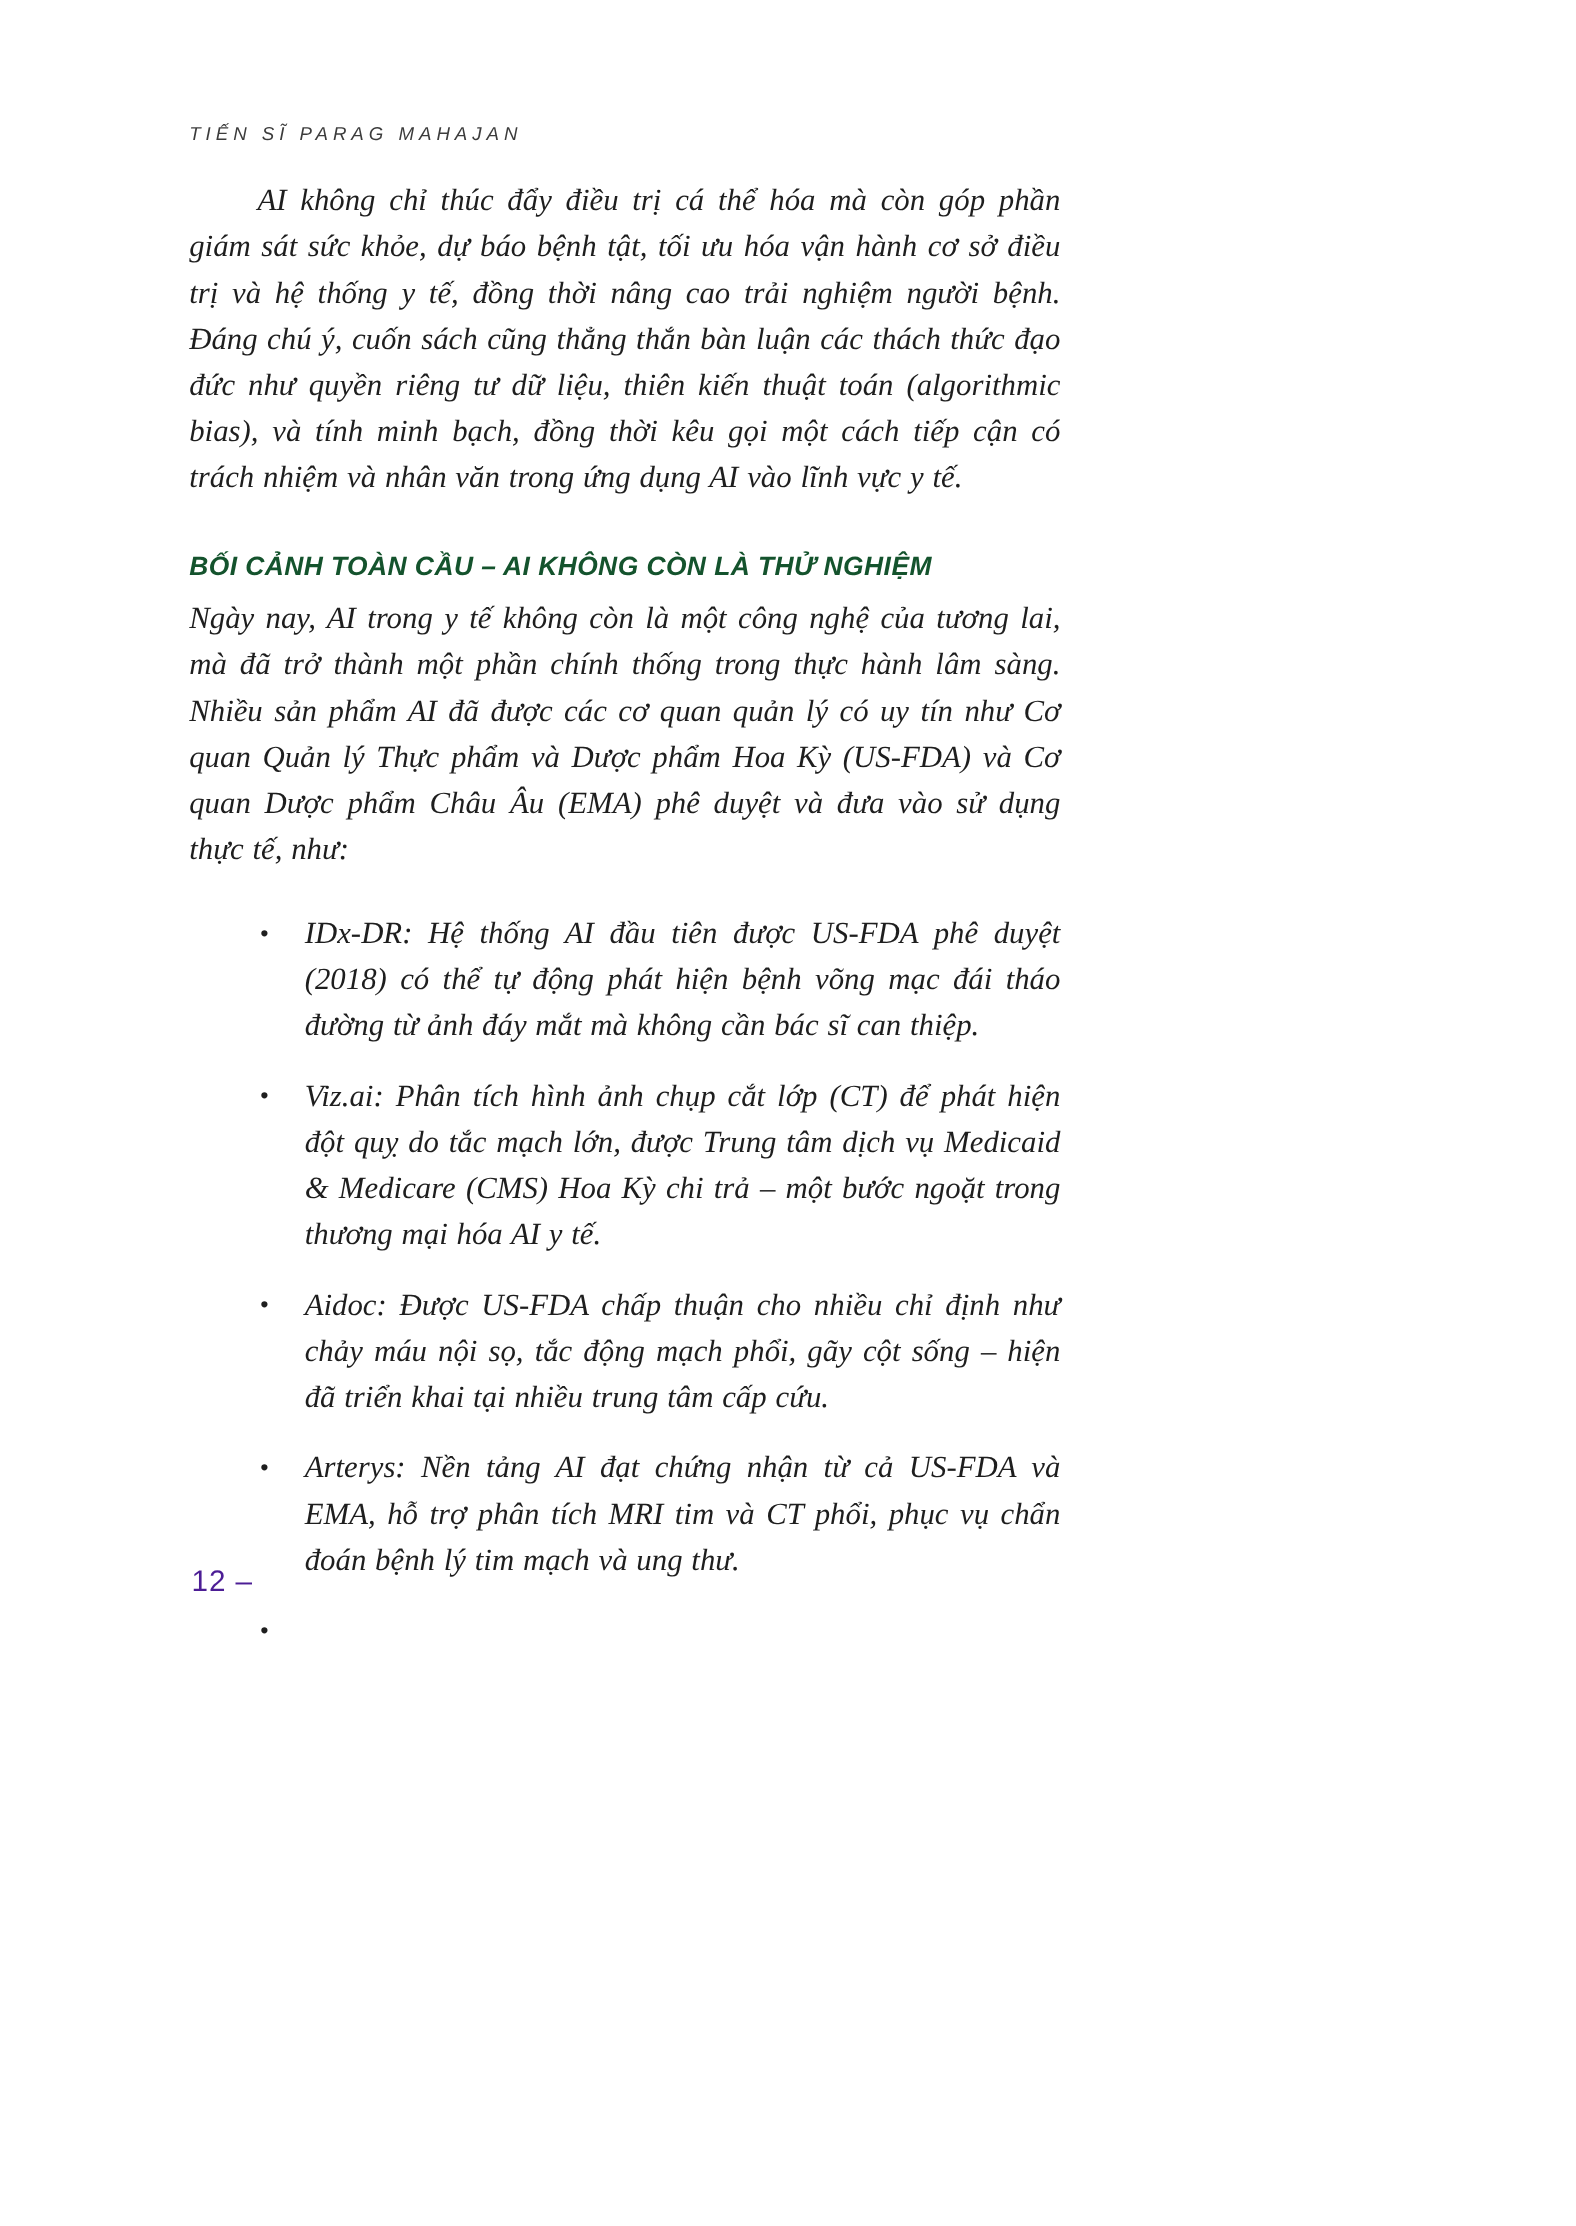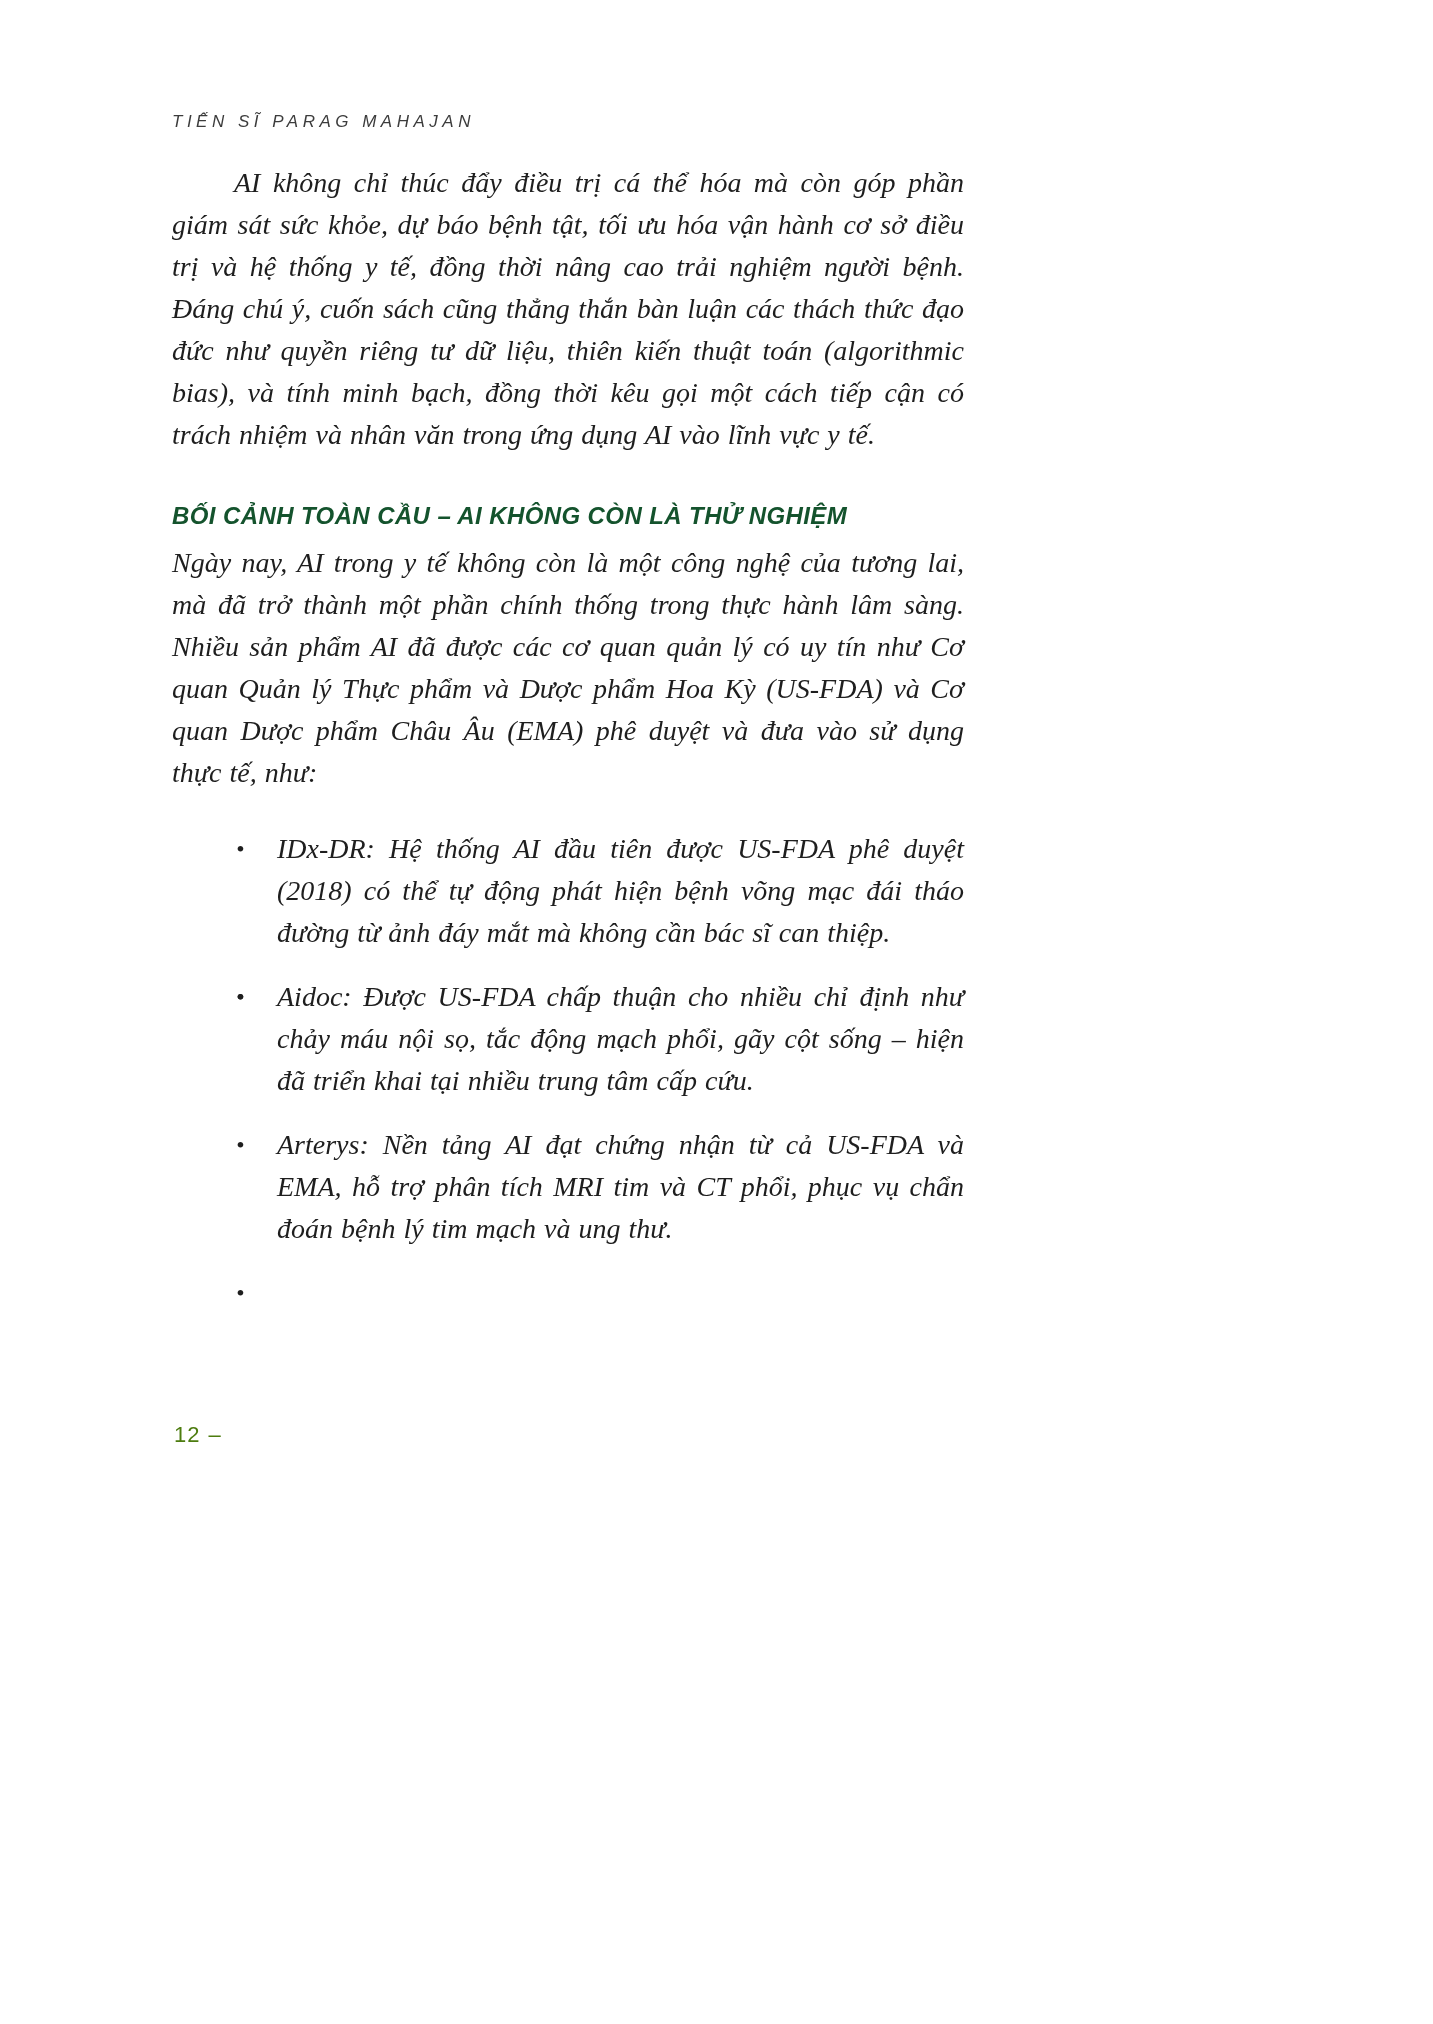--- a/index.html
+++ b/index.html
@@ -88,22 +88,22 @@
     font-size: 24px;
     line-height: 42px;
     color: #1e1e1e;
   }
 
   .page-footer {
     position: absolute;
     left: 174px;
     top: 1422px;
     font-family: "Liberation Sans", sans-serif;
-    font-size: 22px;
-    color: #4d7c0f;
+    font-size: 27px;
+    color: #4c1d95;
     letter-spacing: 1px;
   }
 
   .page-footer .sep {
     margin-left: 8px;
   }
 </style>
 </head>
 <body>
 
@@ -119,20 +119,21 @@
 
     <p class="para para-body">Ngày nay, AI trong y tế không còn là một công nghệ của tương lai, mà đã trở thành một phần chính thống trong thực hành lâm sàng. Nhiều sản phẩm AI đã được các cơ quan quản lý có uy tín như Cơ quan Quản lý Thực phẩm và Dược phẩm Hoa Kỳ (US-FDA) và Cơ quan Dược phẩm Châu Âu (EMA) phê duyệt và đưa vào sử dụng thực tế, như:</p>
 
     <ul class="bullet-list">
       <li>
         <span class="bullet-marker">•</span>
         <span>IDx-DR: Hệ thống AI đầu tiên được US-FDA phê duyệt (2018) có thể tự động phát hiện bệnh võng mạc đái tháo đường từ ảnh đáy mắt mà không cần bác sĩ can thiệp.</span>
       </li>
       <li>
         <span class="bullet-marker">•</span>
+        <span>Viz.ai: Phân tích hình ảnh chụp cắt lớp (CT) để phát hiện đột quỵ do tắc mạch lớn, được Trung tâm dịch vụ Medicaid &amp; Medicare (CMS) Hoa Kỳ chi trả – một bước ngoặt trong thương mại hóa AI y tế.</span>
       </li>
       <li>
         <span class="bullet-marker">•</span>
         <span>Aidoc: Được US-FDA chấp thuận cho nhiều chỉ định như chảy máu nội sọ, tắc động mạch phổi, gãy cột sống – hiện đã triển khai tại nhiều trung tâm cấp cứu.</span>
       </li>
       <li>
         <span class="bullet-marker">•</span>
         <span>Arterys: Nền tảng AI đạt chứng nhận từ cả US-FDA và EMA, hỗ trợ phân tích MRI tim và CT phổi, phục vụ chẩn đoán bệnh lý tim mạch và ung thư.</span>
       </li>
       <li>

